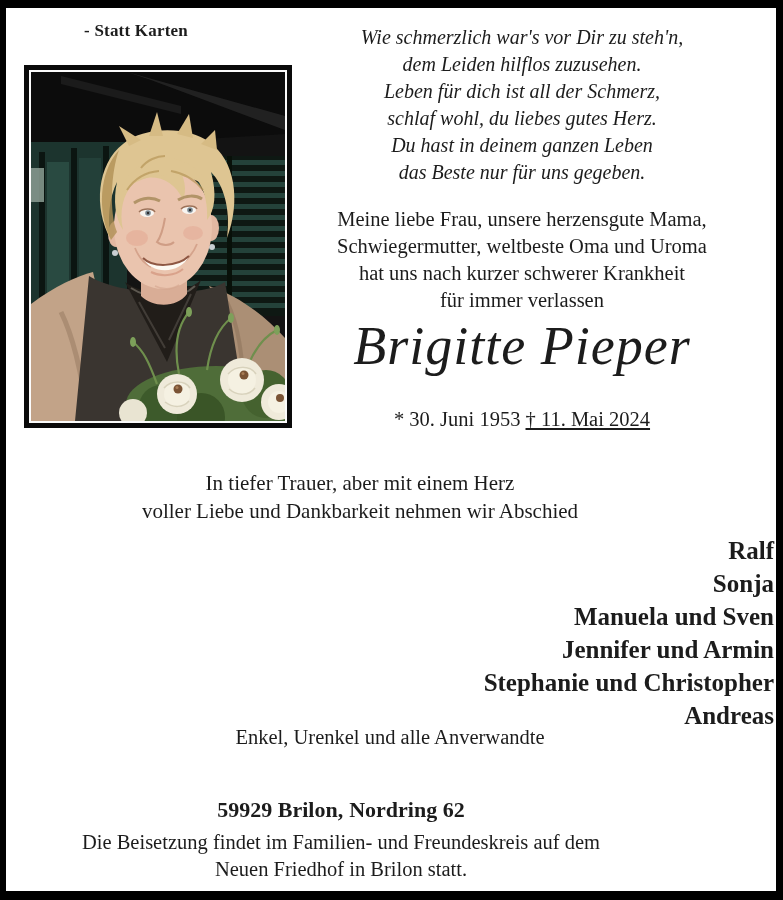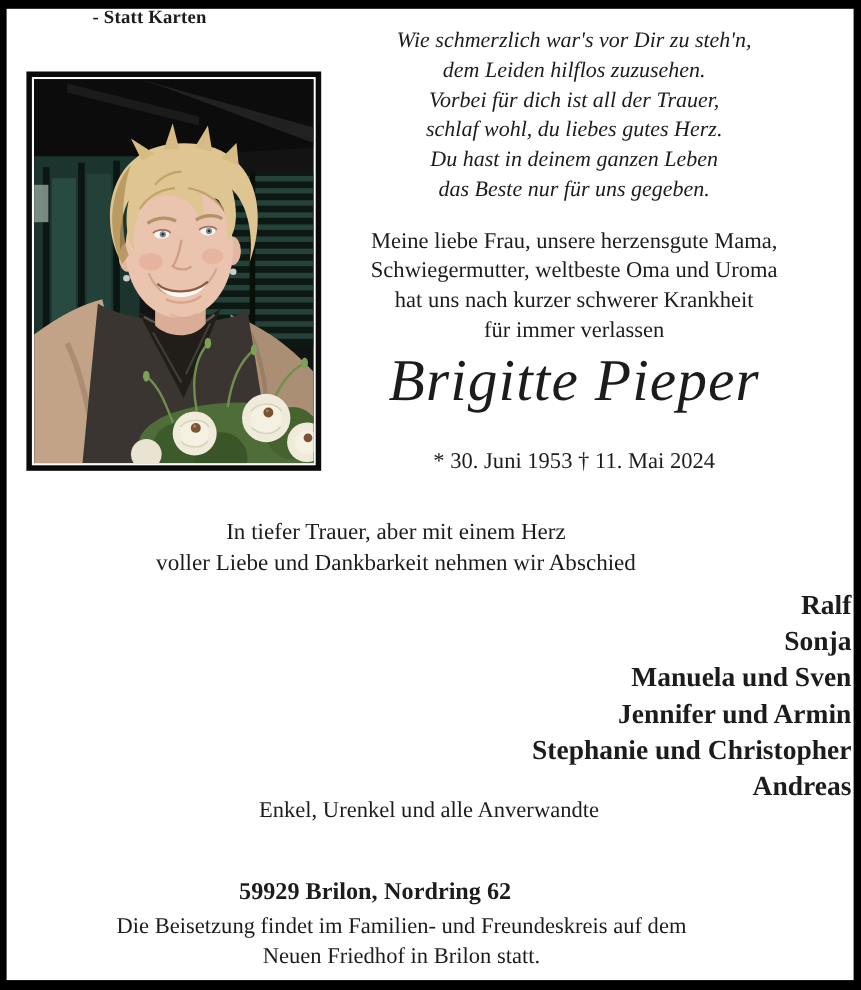--- a/index.html
+++ b/index.html
@@ -6,49 +6,49 @@
   .page{
     position:relative;width:783px;height:900px;background:#ffffff;
     font-family:"Liberation Serif","DejaVu Serif",serif;color:#1c1c1c;overflow:hidden;
   }
   .bar{position:absolute;background:#000000;}
   .bar.top{left:0;top:0;width:783px;height:8px;}
   .bar.left{left:0;top:0;width:6px;height:900px;}
   .bar.right{left:776px;top:0;width:7px;height:900px;}
   .bar.bottom{left:0;top:891px;width:783px;height:9px;}
 
-  .statt{position:absolute;left:26px;top:6px;width:220px;text-align:center;
+  .statt{position:absolute;left:26px;top:21px;width:220px;text-align:center;
          font-weight:bold;font-size:17px;letter-spacing:.2px;}
 
   .photo-frame{position:absolute;left:24px;top:65px;width:268px;height:363px;
          background:#0a0a0a;box-sizing:border-box;padding:5px;}
   .photo-inner{width:100%;height:100%;box-sizing:border-box;border:2px solid #fbfbfb;background:#111;}
   .photo-inner svg{display:block;width:100%;height:100%;}
 
   .poem{position:absolute;left:292px;top:24px;width:460px;text-align:center;
         font-style:italic;font-size:20px;line-height:27px;}
   .intro{position:absolute;left:292px;top:206px;width:460px;text-align:center;
         font-size:20.5px;line-height:27px;}
   .name{position:absolute;left:292px;top:308px;width:460px;text-align:center;
         font-style:italic;font-size:54px;line-height:76px;letter-spacing:1px;}
   .maiden{position:absolute;left:292px;top:384px;width:460px;text-align:center;font-size:19px;}
   .dates{position:absolute;left:292px;top:408px;width:460px;text-align:center;font-size:20.5px;}
-  .dates .death{margin-left:0;}
+  .dates .death{margin-left:0;text-decoration:underline;}
 
   .mourning{position:absolute;left:0;top:469px;width:720px;text-align:center;
         font-size:21px;line-height:28px;}
   .family{position:absolute;left:6px;top:534px;width:768px;text-align:right;
         font-weight:bold;font-size:25px;line-height:33px;}
   .relatives{position:absolute;left:6px;top:726px;width:768px;text-align:center;font-size:20.5px;}
 
   .address{position:absolute;left:0;top:797px;width:682px;text-align:center;font-size:22px;}
   .address .city{font-weight:bold;}
   .address .street{margin-left:6px;font-weight:bold;}
   .burial{position:absolute;left:0;top:829px;width:682px;text-align:center;
-        font-size:20.5px;line-height:27px;margin-left:24px;}
+        font-size:20.5px;line-height:27px;}
 </style>
 </head>
 <body>
 
 <div class="page">
 
   <div class="bar top"></div>
   <div class="bar left"></div>
   <div class="bar right"></div>
   <div class="bar bottom"></div>
@@ -162,21 +162,21 @@
           <circle cx="248" cy="330" r="11" fill="#f5f1e2"></circle>
           <circle cx="249" cy="326" r="4" fill="#7a5334"></circle>
         </g>
       </svg>
     </div>
   </div>
 
   <div class="poem">
     <div>Wie schmerzlich war's vor Dir zu steh'n,</div>
     <div>dem Leiden hilflos zuzusehen.</div>
-    <div>Vorbei für dich ist all der Trauer,</div>
+    <div>Leben für dich ist all der Schmerz,</div>
     <div>schlaf wohl, du liebes gutes Herz.</div>
     <div>Du hast in deinem ganzen Leben</div>
     <div>das Beste nur für uns gegeben.</div>
   </div>
 
   <div class="intro">
     <div>Meine liebe Frau, unsere herzensgute Mama,</div>
     <div>Schwiegermutter, weltbeste Oma und Uroma</div>
     <div>hat uns nach kurzer schwerer Krankheit</div>
     <div>für immer verlassen</div>

